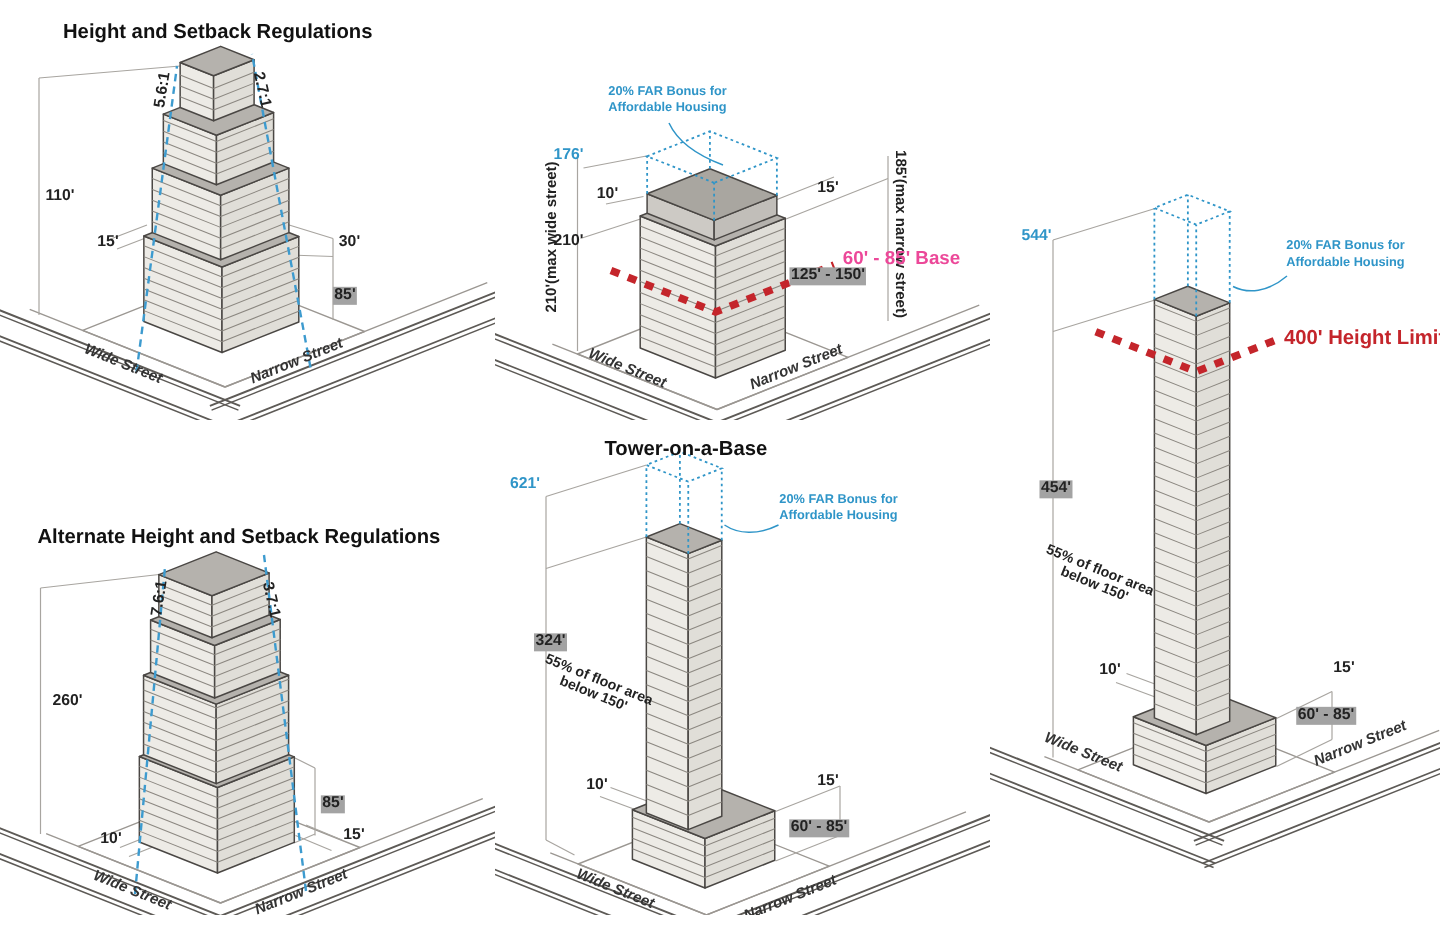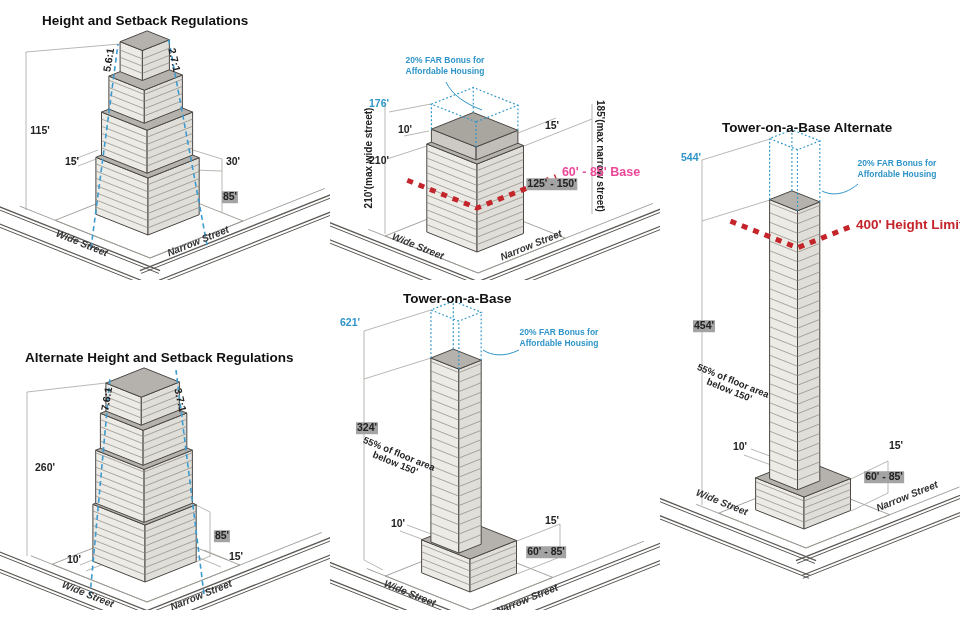--- a/index.html
+++ b/index.html
@@ -444,21 +444,21 @@
       </g>
       <g>
         <line x1="90" y1="596" x2="110" y2="378" stroke="#3d9bcf" stroke-width="1.6" stroke-dasharray="5 3.5"></line>
         <line x1="204" y1="594" x2="176" y2="370" stroke="#3d9bcf" stroke-width="1.6" stroke-dasharray="5 3.5"></line>
       </g>
     </svg>
 
   <div class="title" style="left:42px;top:13px">Height and Setback Regulations</div>
   <div class="lbl" style="left:109px;top:60px;transform:translate(-50%,-50%) rotate(-81deg)">5.6:1</div>
   <div class="lbl" style="left:174px;top:60px;transform:translate(-50%,-50%) rotate(77deg)">2.7:1</div>
-  <div class="lbl" style="left:40px;top:131px;transform:translate(-50%,-50%)">115'</div>
+  <div class="lbl" style="left:40px;top:131px;transform:translate(-50%,-50%)">110'</div>
   <div class="lbl" style="left:72px;top:162px;transform:translate(-50%,-50%)">15'</div>
   <div class="lbl" style="left:233px;top:162px;transform:translate(-50%,-50%)">30'</div>
   <div class="lbl bg" style="left:230px;top:197px;transform:translate(-50%,-50%)">85'</div>
   <div class="lbl street" style="left:82px;top:243px;transform:translate(-50%,-50%) rotate(22deg)">Wide Street</div>
   <div class="lbl street" style="left:198px;top:241px;transform:translate(-50%,-50%) rotate(-22deg)">Narrow Street</div>
 
   <div class="note" style="left:390px;top:55px;width:110px">20% FAR Bonus for Affordable Housing</div>
   <div class="lbl blue" style="left:379px;top:104px;transform:translate(-50%,-50%)">176'</div>
   <div class="lbl" style="left:405px;top:130px;transform:translate(-50%,-50%)">10'</div>
   <div class="lbl" style="left:379px;top:161px;transform:translate(-50%,-50%)">210'</div>
@@ -474,21 +474,20 @@
   <div class="lbl blue" style="left:350px;top:323px;transform:translate(-50%,-50%)">621'</div>
   <div class="note" style="left:506px;top:327px;width:106px">20% FAR Bonus for Affordable Housing</div>
   <div class="lbl bg" style="left:367px;top:428px;transform:translate(-50%,-50%)">324'</div>
   <div class="lbl rule" style="left:397px;top:459px;width:78px;transform:translate(-50%,-50%) rotate(22deg)">55% of floor area below 150'</div>
   <div class="lbl" style="left:398px;top:524px;transform:translate(-50%,-50%)">10'</div>
   <div class="lbl" style="left:552px;top:521px;transform:translate(-50%,-50%)">15'</div>
   <div class="lbl bg" style="left:546px;top:552px;transform:translate(-50%,-50%)">60' - 85'</div>
   <div class="lbl street" style="left:410px;top:593px;transform:translate(-50%,-50%) rotate(22deg)">Wide Street</div>
   <div class="lbl street" style="left:527px;top:599px;transform:translate(-50%,-50%) rotate(-22deg)">Narrow Street</div>
 
-  <div class="title" style="left:722px;top:120px">Tower-on-a-Base Alternate</div>
   <div class="lbl blue" style="left:691px;top:158px;transform:translate(-50%,-50%)">544'</div>
   <div class="note" style="left:844px;top:158px;width:106px">20% FAR Bonus for Affordable Housing</div>
   <div class="redbig" style="left:856px;top:217px">400' Height Limit</div>
   <div class="lbl bg" style="left:704px;top:326px;transform:translate(-50%,-50%)">454'</div>
   <div class="lbl rule" style="left:731px;top:386px;width:78px;transform:translate(-50%,-50%) rotate(22deg)">55% of floor area below 150'</div>
   <div class="lbl" style="left:740px;top:447px;transform:translate(-50%,-50%)">10'</div>
   <div class="lbl" style="left:896px;top:446px;transform:translate(-50%,-50%)">15'</div>
   <div class="lbl bg" style="left:884px;top:477px;transform:translate(-50%,-50%)">60' - 85'</div>
   <div class="lbl street" style="left:722px;top:502px;transform:translate(-50%,-50%) rotate(22deg)">Wide Street</div>
   <div class="lbl street" style="left:907px;top:496px;transform:translate(-50%,-50%) rotate(-22deg)">Narrow Street</div>

